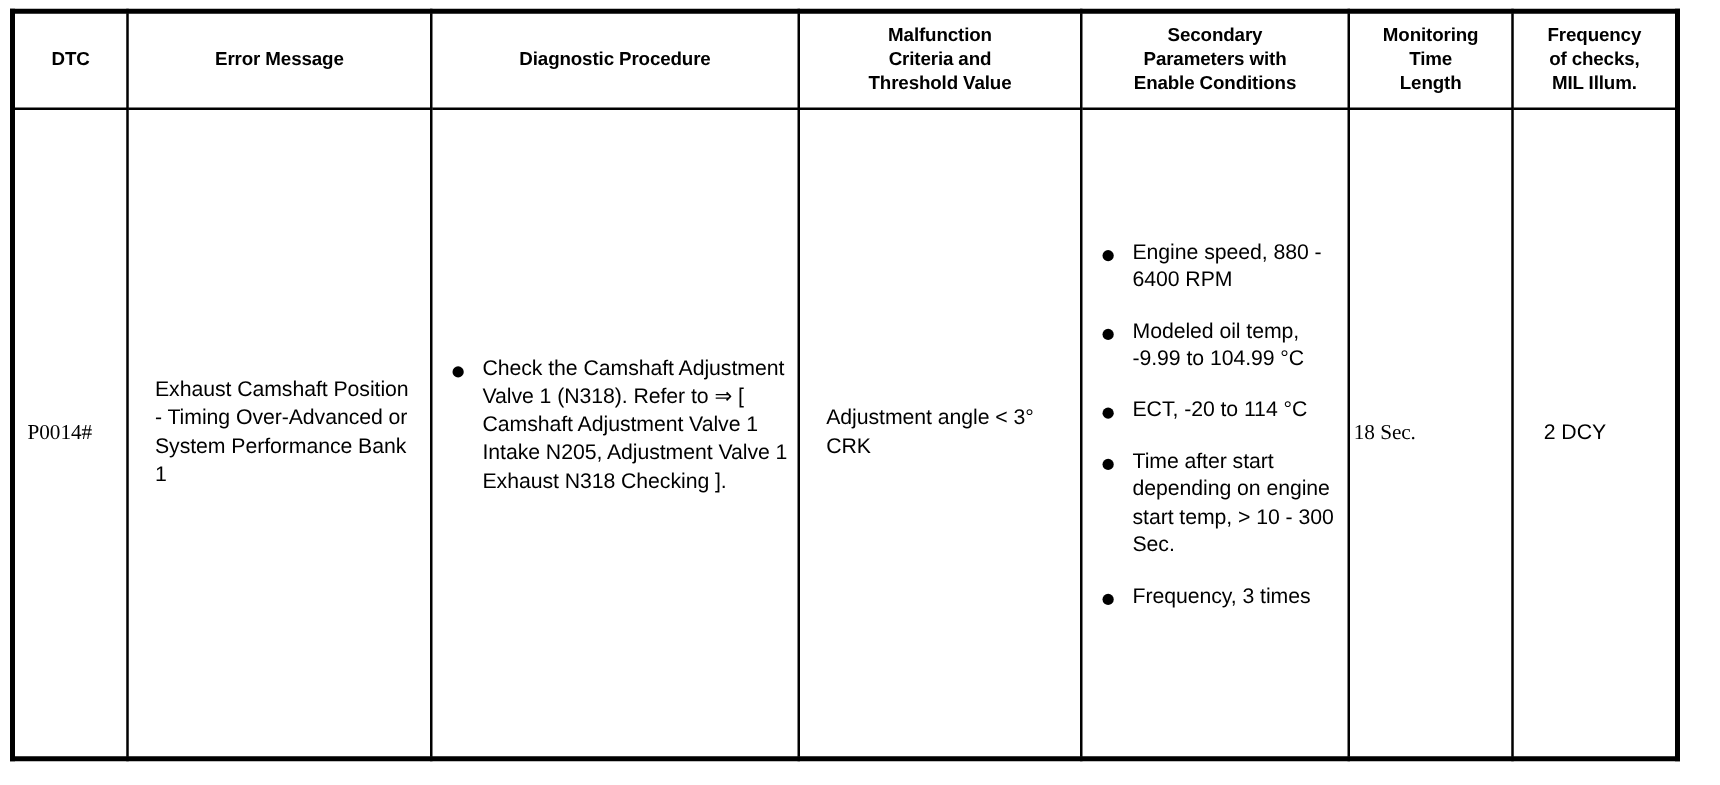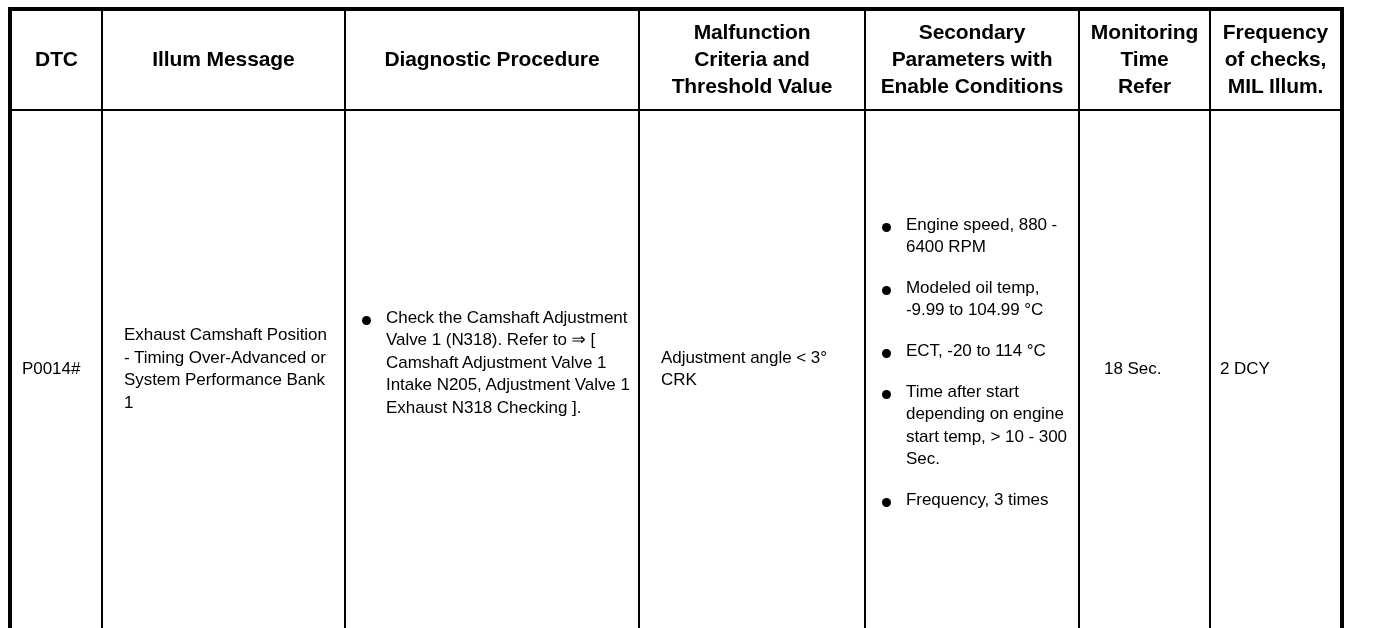--- a/index.html
+++ b/index.html
@@ -39,21 +39,21 @@
   }
 
   
   table.dtc-table {
     border: 4px solid #000000;
   }
 
   thead tr th {
     border-bottom: 4px solid #000000;
     font-weight: bold;
-    font-size: 21px;
+    font-size: 15px;
     line-height: 1.28;
     text-align: center;
     vertical-align: middle;
     padding: 8px 4px 9px 4px;
     letter-spacing: -0.1px;
   }
 
   tbody tr td {
     vertical-align: middle;
     font-size: 17px;
@@ -66,25 +66,25 @@
 
   
   col.c-dtc      { width: 92px;  }
   col.c-err      { width: 243px; }
   col.c-diag     { width: 294px; }
   col.c-malf     { width: 226px; }
   col.c-sec      { width: 214px; }
   col.c-mon      { width: 131px; }
   col.c-freq     { width: 132px; }
 
-  td.cell-dtc      { padding-left: 10px; }
+  td.cell-dtc      { padding-left: 10px; font-family: Liberation Serif, serif; }
   td.cell-error    { padding-left: 21px; }
   td.cell-malf     { padding-left: 21px; }
-  td.cell-mon      { padding-left: 24px; }
-  td.cell-freq     { padding-left: 9px; }
+  td.cell-mon      { padding-left: 3px; font-family: Liberation Serif, serif; }
+  td.cell-freq     { padding-left: 24px; }
 
   td.cell-diag, td.cell-sec {
     vertical-align: middle;
     padding-left: 7px;
     padding-right: 4px;
   }
 
   ul.bullets {
     list-style: none;
     margin: 0;
@@ -127,31 +127,31 @@
       <col class="c-err">
       <col class="c-diag">
       <col class="c-malf">
       <col class="c-sec">
       <col class="c-mon">
       <col class="c-freq">
     </colgroup>
     <thead>
       <tr>
         <th>DTC</th>
-        <th>Illum Message</th>
+        <th>Error Message</th>
         <th>Diagnostic Procedure</th>
         <th class="multiline" style="white-space:pre-line">Malfunction
 Criteria and
 Threshold Value</th>
         <th class="multiline" style="white-space:pre-line">Secondary
 Parameters with
 Enable Conditions</th>
         <th class="multiline" style="white-space:pre-line">Monitoring
 Time
-Refer</th>
+Length</th>
         <th class="multiline" style="white-space:pre-line">Frequency
 of checks,
 MIL Illum.</th>
       </tr>
     </thead>
     <tbody>
       <tr style="height:520px">
         <td class="cell-dtc">P0014#</td>
         <td class="cell-error">Exhaust Camshaft Position - Timing Over-Advanced or System Performance Bank 1</td>
         <td class="cell-diag">

